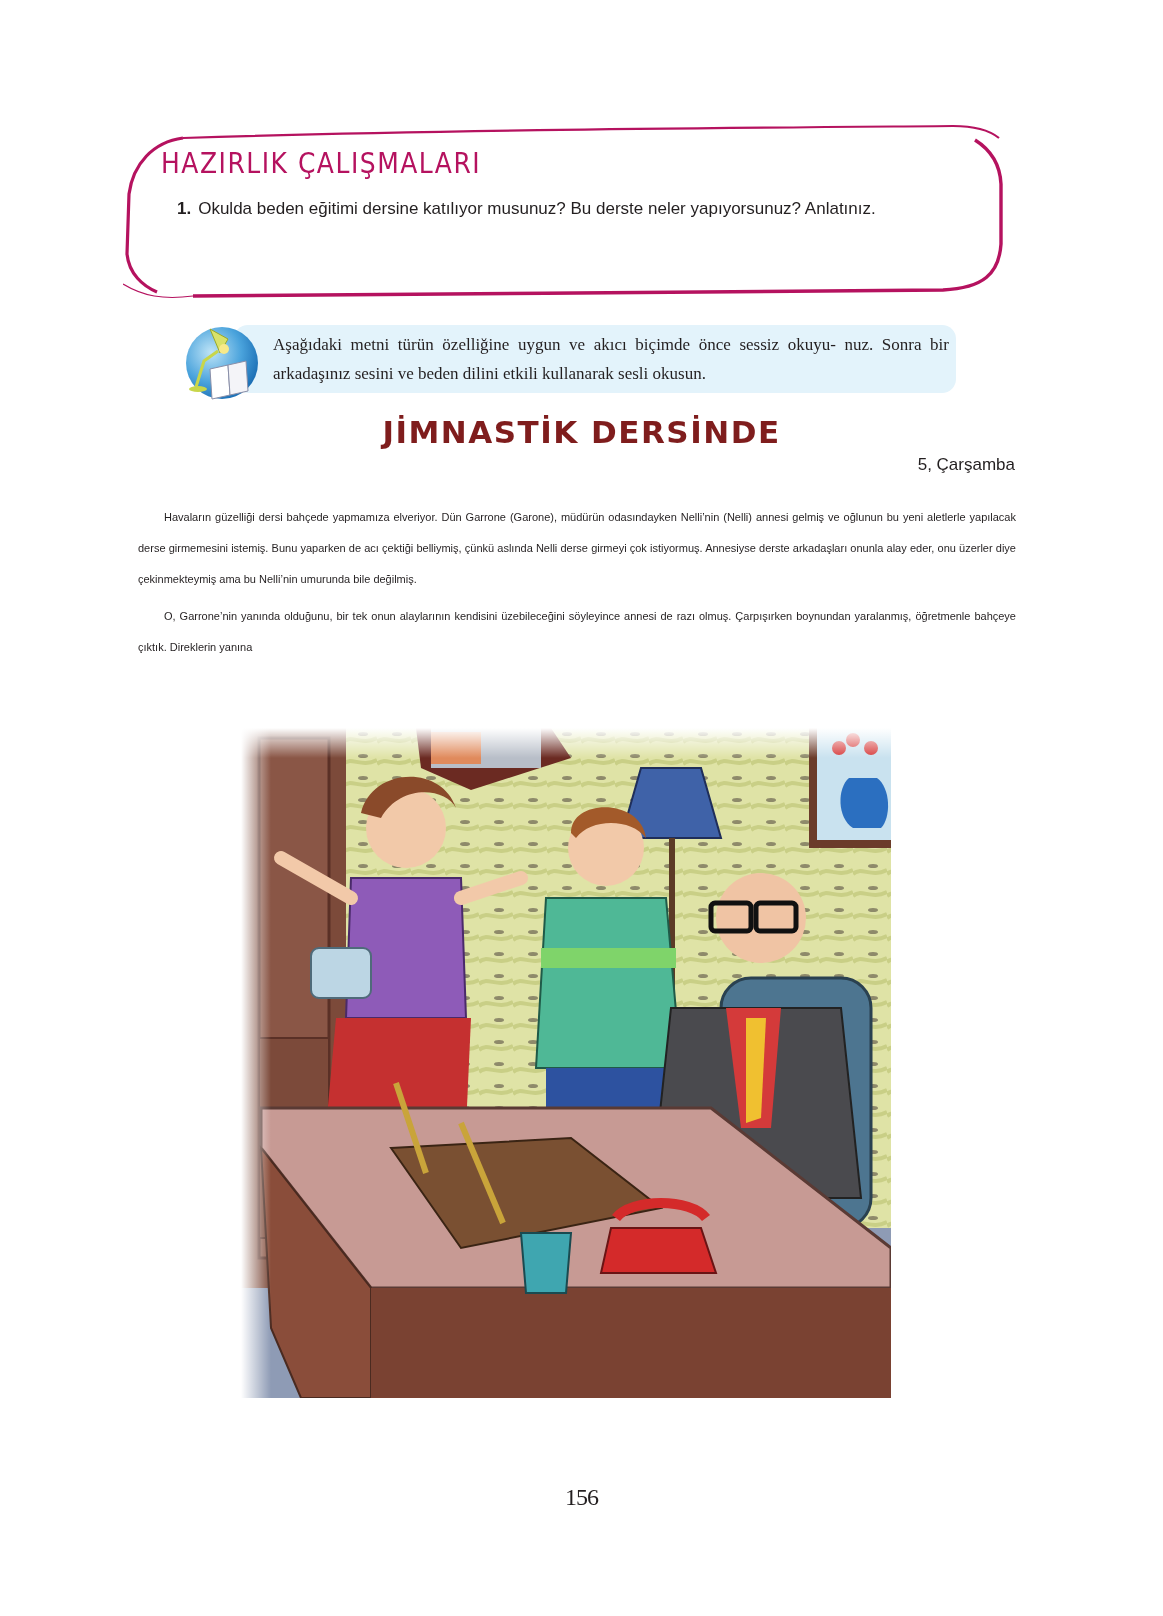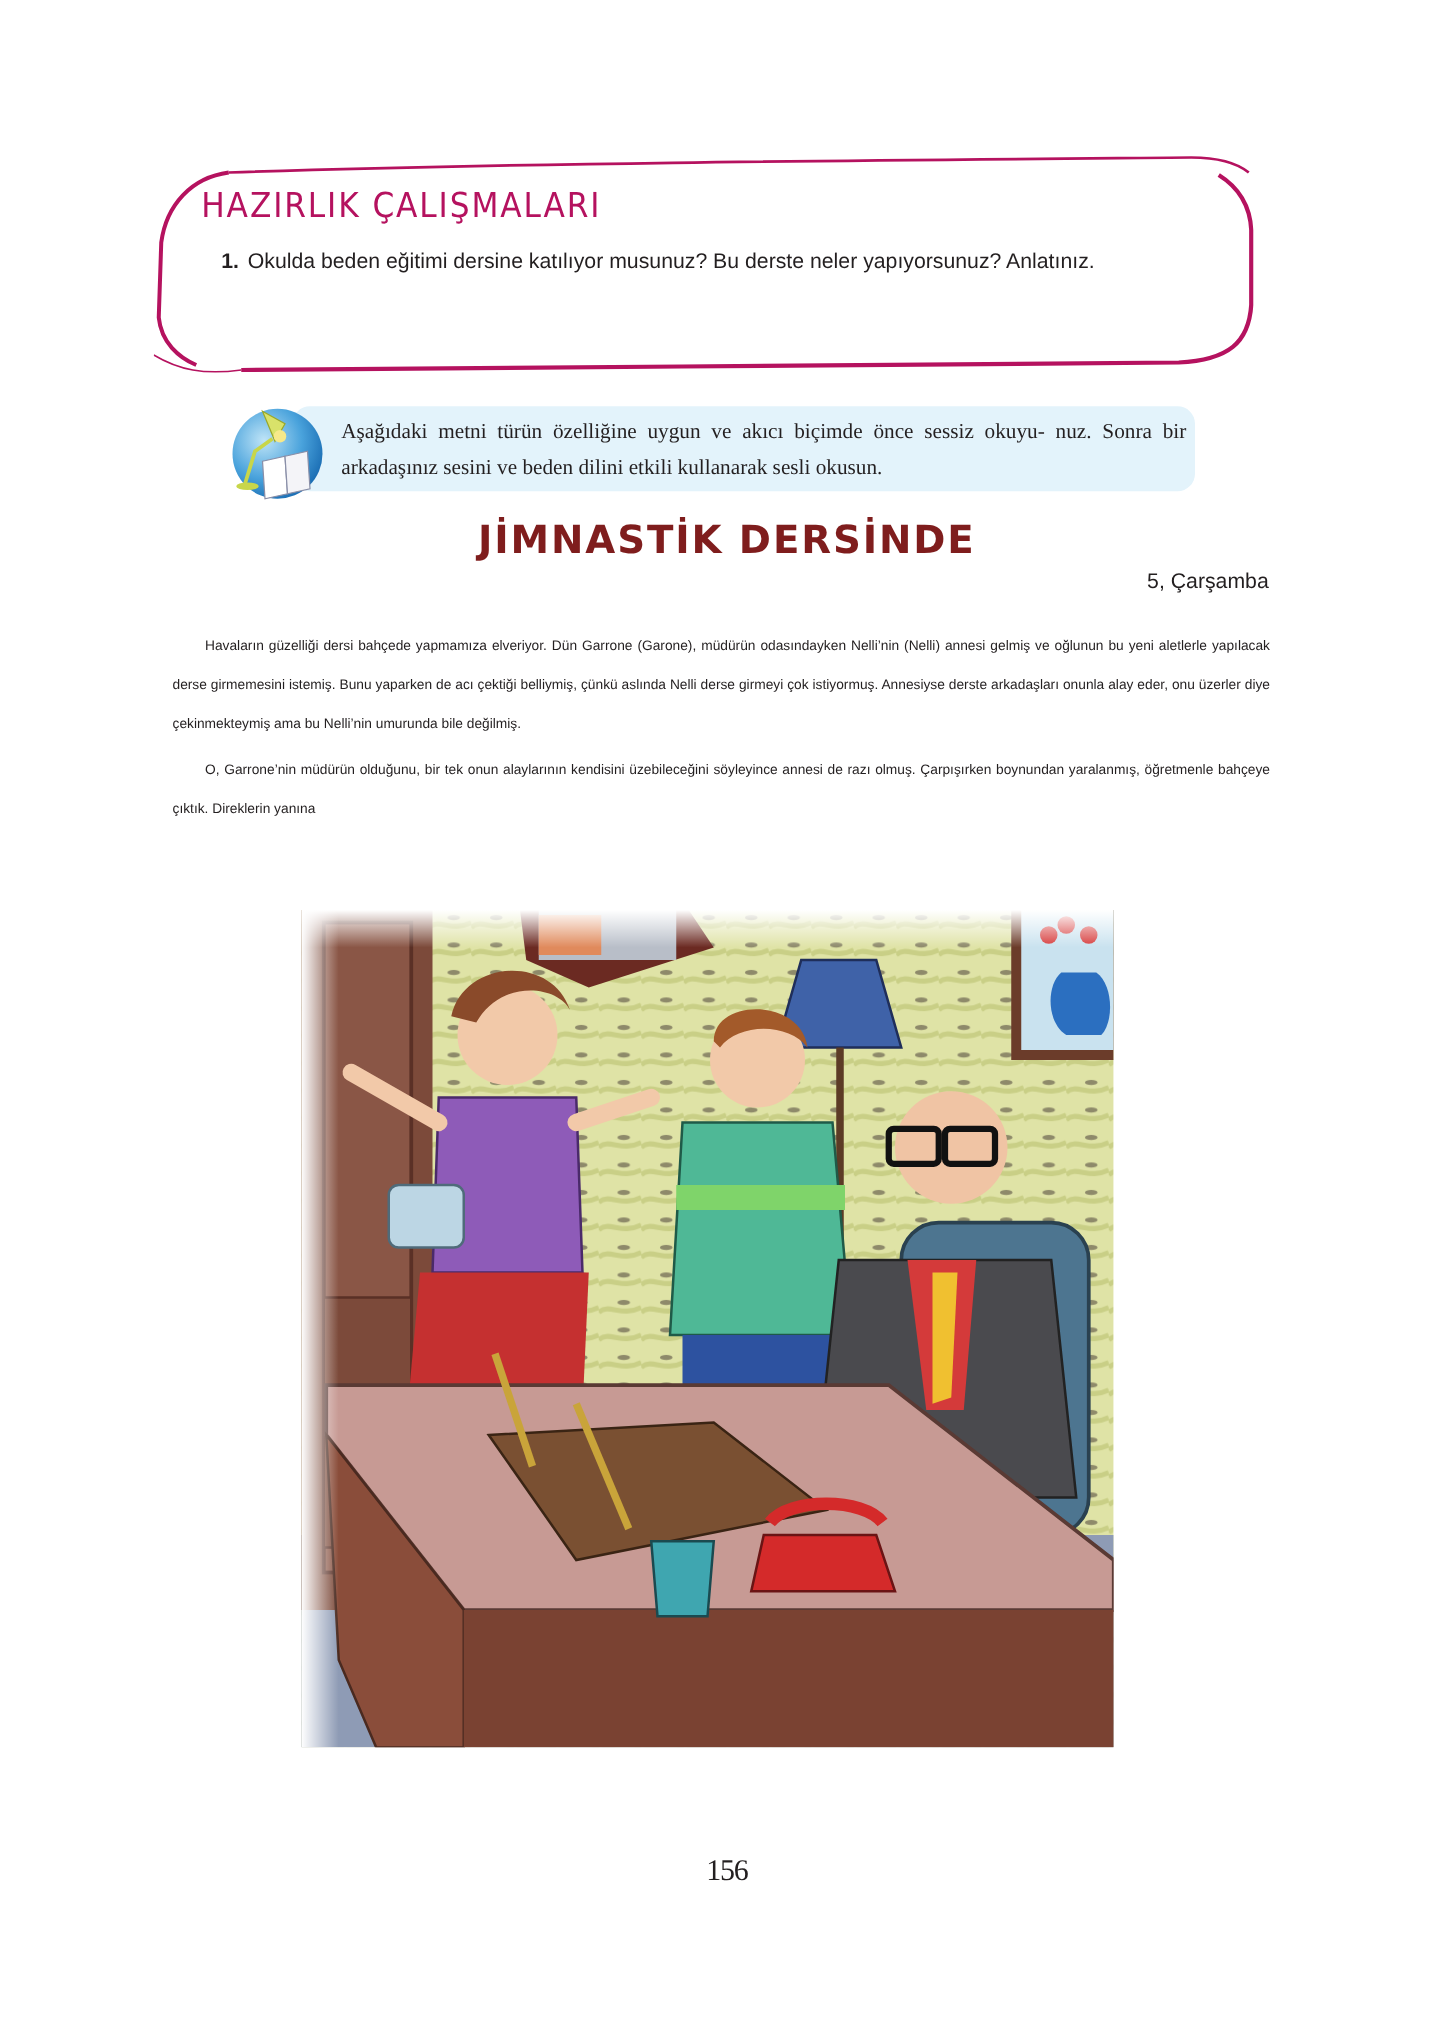--- a/index.html
+++ b/index.html
@@ -80,21 +80,21 @@
     <path d="M44 44 L 62 40 L 64 70 L 46 74 Z" fill="#f4f4f8" stroke="#8a8fa8" stroke-width="1"></path>
   </svg>
   <div class="instr-text">Aşağıdaki metni türün özelliğine uygun ve akıcı biçimde önce sessiz okuyu- nuz. Sonra bir arkadaşınız sesini ve beden dilini etkili kullanarak sesli okusun.</div>
 </div>
 
 <div class="story-title">JİMNASTİK DERSİNDE</div>
 <div class="story-date">5, Çarşamba</div>
 
 <div class="body-text">
   <p>Havaların güzelliği dersi bahçede yapmamıza elveriyor. Dün Garrone (Garone), müdürün odasındayken Nelli’nin (Nelli) annesi gelmiş ve oğlunun bu yeni aletlerle yapılacak derse girmemesini istemiş. Bunu yaparken de acı çektiği belliymiş, çünkü aslında Nelli derse girmeyi çok istiyormuş. Annesiyse derste arkadaşları onunla alay eder, onu üzerler diye çekinmekteymiş ama bu Nelli’nin umurunda bile değilmiş.</p>
-  <p>O, Garrone’nin müdürün olduğunu, bir tek onun alaylarının kendisini üzebileceğini söyleyince annesi de razı olmuş. Çarpışırken boynundan yaralanmış, öğretmenle bahçeye çıktık. Direklerin yanına</p>
+  <p>O, Garrone’nin yanında olduğunu, bir tek onun alaylarının kendisini üzebileceğini söyleyince annesi de razı olmuş. Çarpışırken boynundan yaralanmış, öğretmenle bahçeye çıktık. Direklerin yanına</p>
 </div>
 
 <div class="illus">
   <svg width="650" height="670" viewBox="0 0 650 670">
     <defs>
       <pattern id="wall" width="34" height="22" patternUnits="userSpaceOnUse">
         <rect width="34" height="22" fill="#dfe3a6"></rect>
         <path d="M0 14 C 8 6, 18 18, 34 10" stroke="#c9cf86" stroke-width="4" fill="none"></path>
         <ellipse cx="20" cy="6" rx="5" ry="2" fill="#8e8a6a"></ellipse>
       </pattern>

